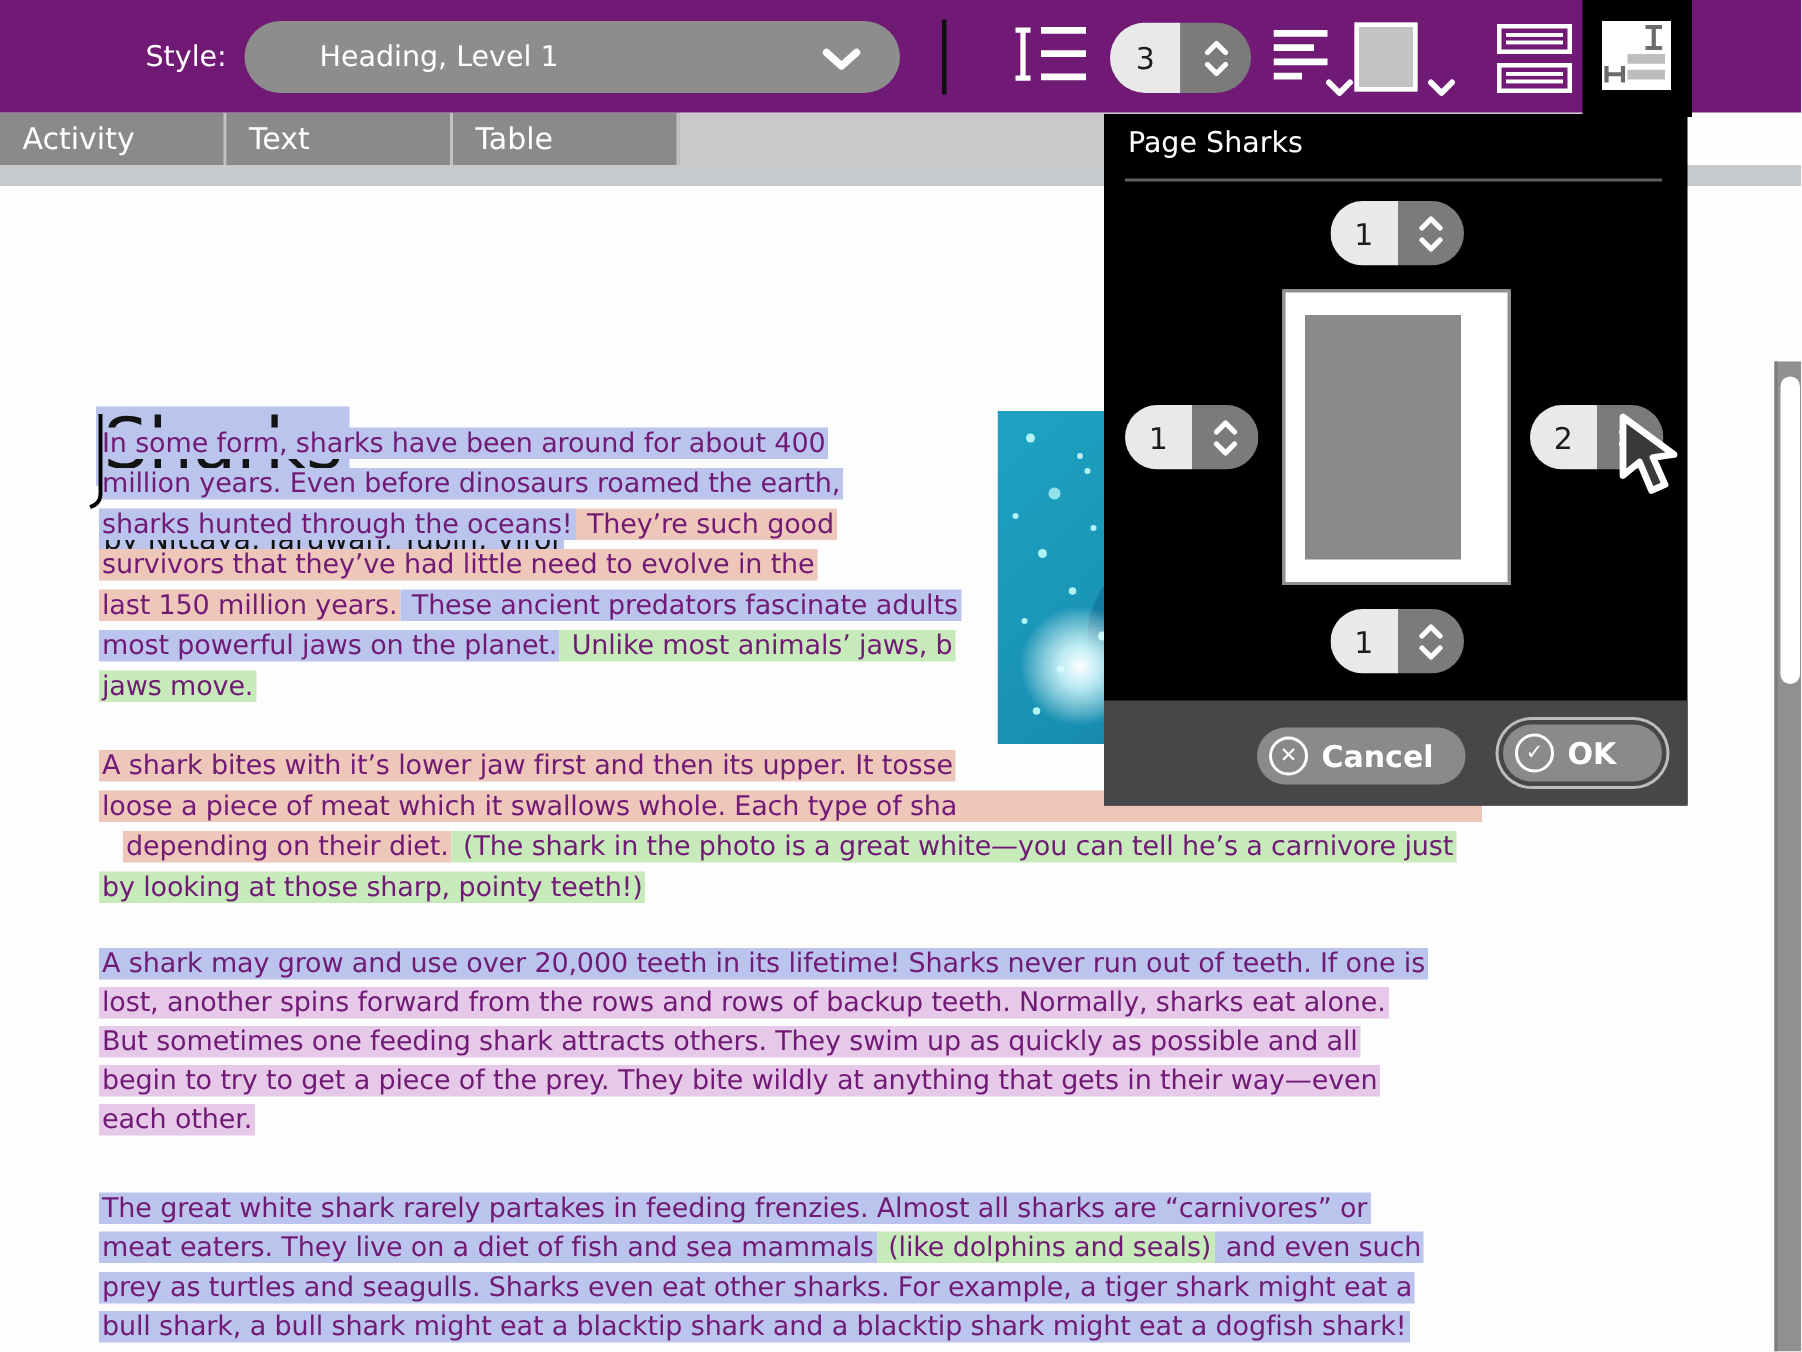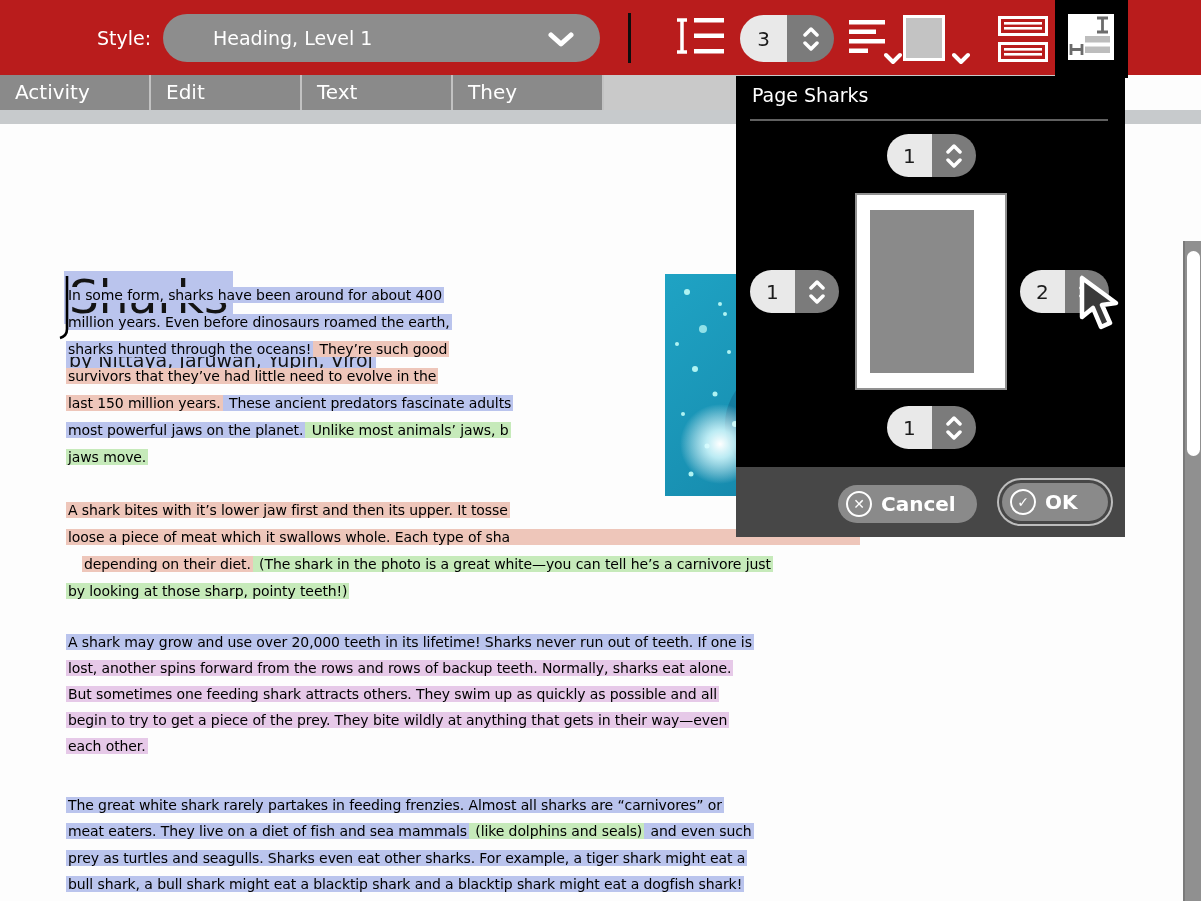--- a/index.html
+++ b/index.html
@@ -1,21 +1,21 @@
 <!DOCTYPE html>
 <html><head>
 <meta charset="utf-8">
 <style>
   * { margin:0; padding:0; box-sizing:border-box; }
   html,body { width:1201px; height:901px; overflow:hidden; background:#fff;
     font-family:"DejaVu Sans","Liberation Sans",sans-serif; }
   .screen { position:relative; width:1201px; height:901px; overflow:hidden; background:#fdfdfd; }
 
   
-  .toolbar { position:absolute; left:0; top:0; width:1201px; height:75px; background:#b91c1c; z-index:10; }
+  .toolbar { position:absolute; left:0; top:0; width:1201px; height:75px; background:#701a75; z-index:10; }
   .style-label { position:absolute; left:97px; top:27px; color:#fff; font-size:19px; }
   .style-combo { position:absolute; left:163px; top:14px; width:437px; height:48px; background:#8d8d8d;
     border-radius:24px; color:#fff; font-size:19px; line-height:48px; padding-left:50px; cursor:pointer; }
   .combo-chev { position:absolute; right:26px; top:18px; }
   .tsep { position:absolute; left:628px; top:13px; width:3px; height:50px; background:#0e0e0e; }
   .tbicon { position:absolute; cursor:pointer; }
   .spinner { position:absolute; display:flex; border-radius:24px; overflow:hidden; }
   .spin-val { background:#e9e9e9; color:#1c1c1c; font-size:20px; display:flex; align-items:center; justify-content:center; flex:0 0 50%; }
   .spin-btns { background:#7b7b7b; flex:1; display:flex; flex-direction:column; align-items:center; justify-content:center; gap:4px; cursor:pointer; }
   .ts { left:740px; top:15px; width:94px; height:47px; }
@@ -26,21 +26,21 @@
   .tab { width:151px; height:35px; background:#8a8a8a; border-right:2px solid #c2c2c2; color:#fff;
     font-size:20px; line-height:34px; padding-left:15px; cursor:pointer; }
   .substrip { position:absolute; left:0; top:110px; width:1201px; height:14px; background:#c7cacc; z-index:9; }
 
   
   .docarea { position:absolute; left:0; top:124px; width:1201px; height:777px; background:#fdfdfd; z-index:1; }
   .doc-title { position:absolute; left:64px; top:147px; height:53px; font-size:47px; line-height:52px;
     color:#131313; background:#bac4ed; padding:0 5px; white-space:nowrap; }
   .doc-byline { position:absolute; left:66px; top:224px; height:24px; font-size:19px; line-height:24px;
     color:#131313; background:#bac4ed; padding:0 3px; white-space:nowrap; }
-  .tline { position:absolute; left:66px; height:25px; font-size:14px; line-height:25px; color:#000000;
+  .tline { position:absolute; left:66px; height:25px; font-size:18px; line-height:25px; color:#701a75;
     white-space:nowrap; letter-spacing:-0.1px; }
   .tline span { padding:0 2px; }
   .hl-blue { background:#bac4ed; } .hl-salmon { background:#eec6ba; }
   .hl-green { background:#c6eaba; } .hl-purple { background:#e6c9e8; }
   .pad-sliver { padding-right:350px !important; }
   .shark-img { position:absolute; left:665px; top:150px; width:250px; height:222px; z-index:2; }
 
   
   .scroll-track { position:absolute; left:1183px; top:117px; width:18px; height:784px; background:#909090;
     border-left:2px solid #7a7a7a; z-index:8; }
@@ -121,23 +121,22 @@
       <rect x="6" y="6" width="38" height="2.6" fill="#fff"></rect>
         <rect x="6" y="11" width="38" height="2.6" fill="#fff"></rect>
       <rect x="1.5" y="27.5" width="47" height="17" fill="none" stroke="#fff" stroke-width="3"></rect>
       <rect x="6" y="32" width="38" height="2.6" fill="#fff"></rect>
         <rect x="6" y="37" width="38" height="2.6" fill="#fff"></rect>
     </svg>
   </div>
 
   <div class="tabbar">
     <div class="tab">Activity</div>
-    <div class="tab">Edit</div>
     <div class="tab">Text</div>
-    <div class="tab">They</div>
+    <div class="tab">Table</div>
   </div>
   <div class="substrip"></div>
 
   <div class="docarea">
     <div class="doc-title">Sharks</div>
     <svg class="caret-svg" width="16" height="68" viewBox="0 0 16 68">
       <path d="M9 3 V56 Q9 63 2 65" fill="none" stroke="#000" stroke-width="2.6"></path>
     </svg>
     <div class="doc-byline">by Nittaya, Jaruwan, Yupin, Viroj</div>
 

